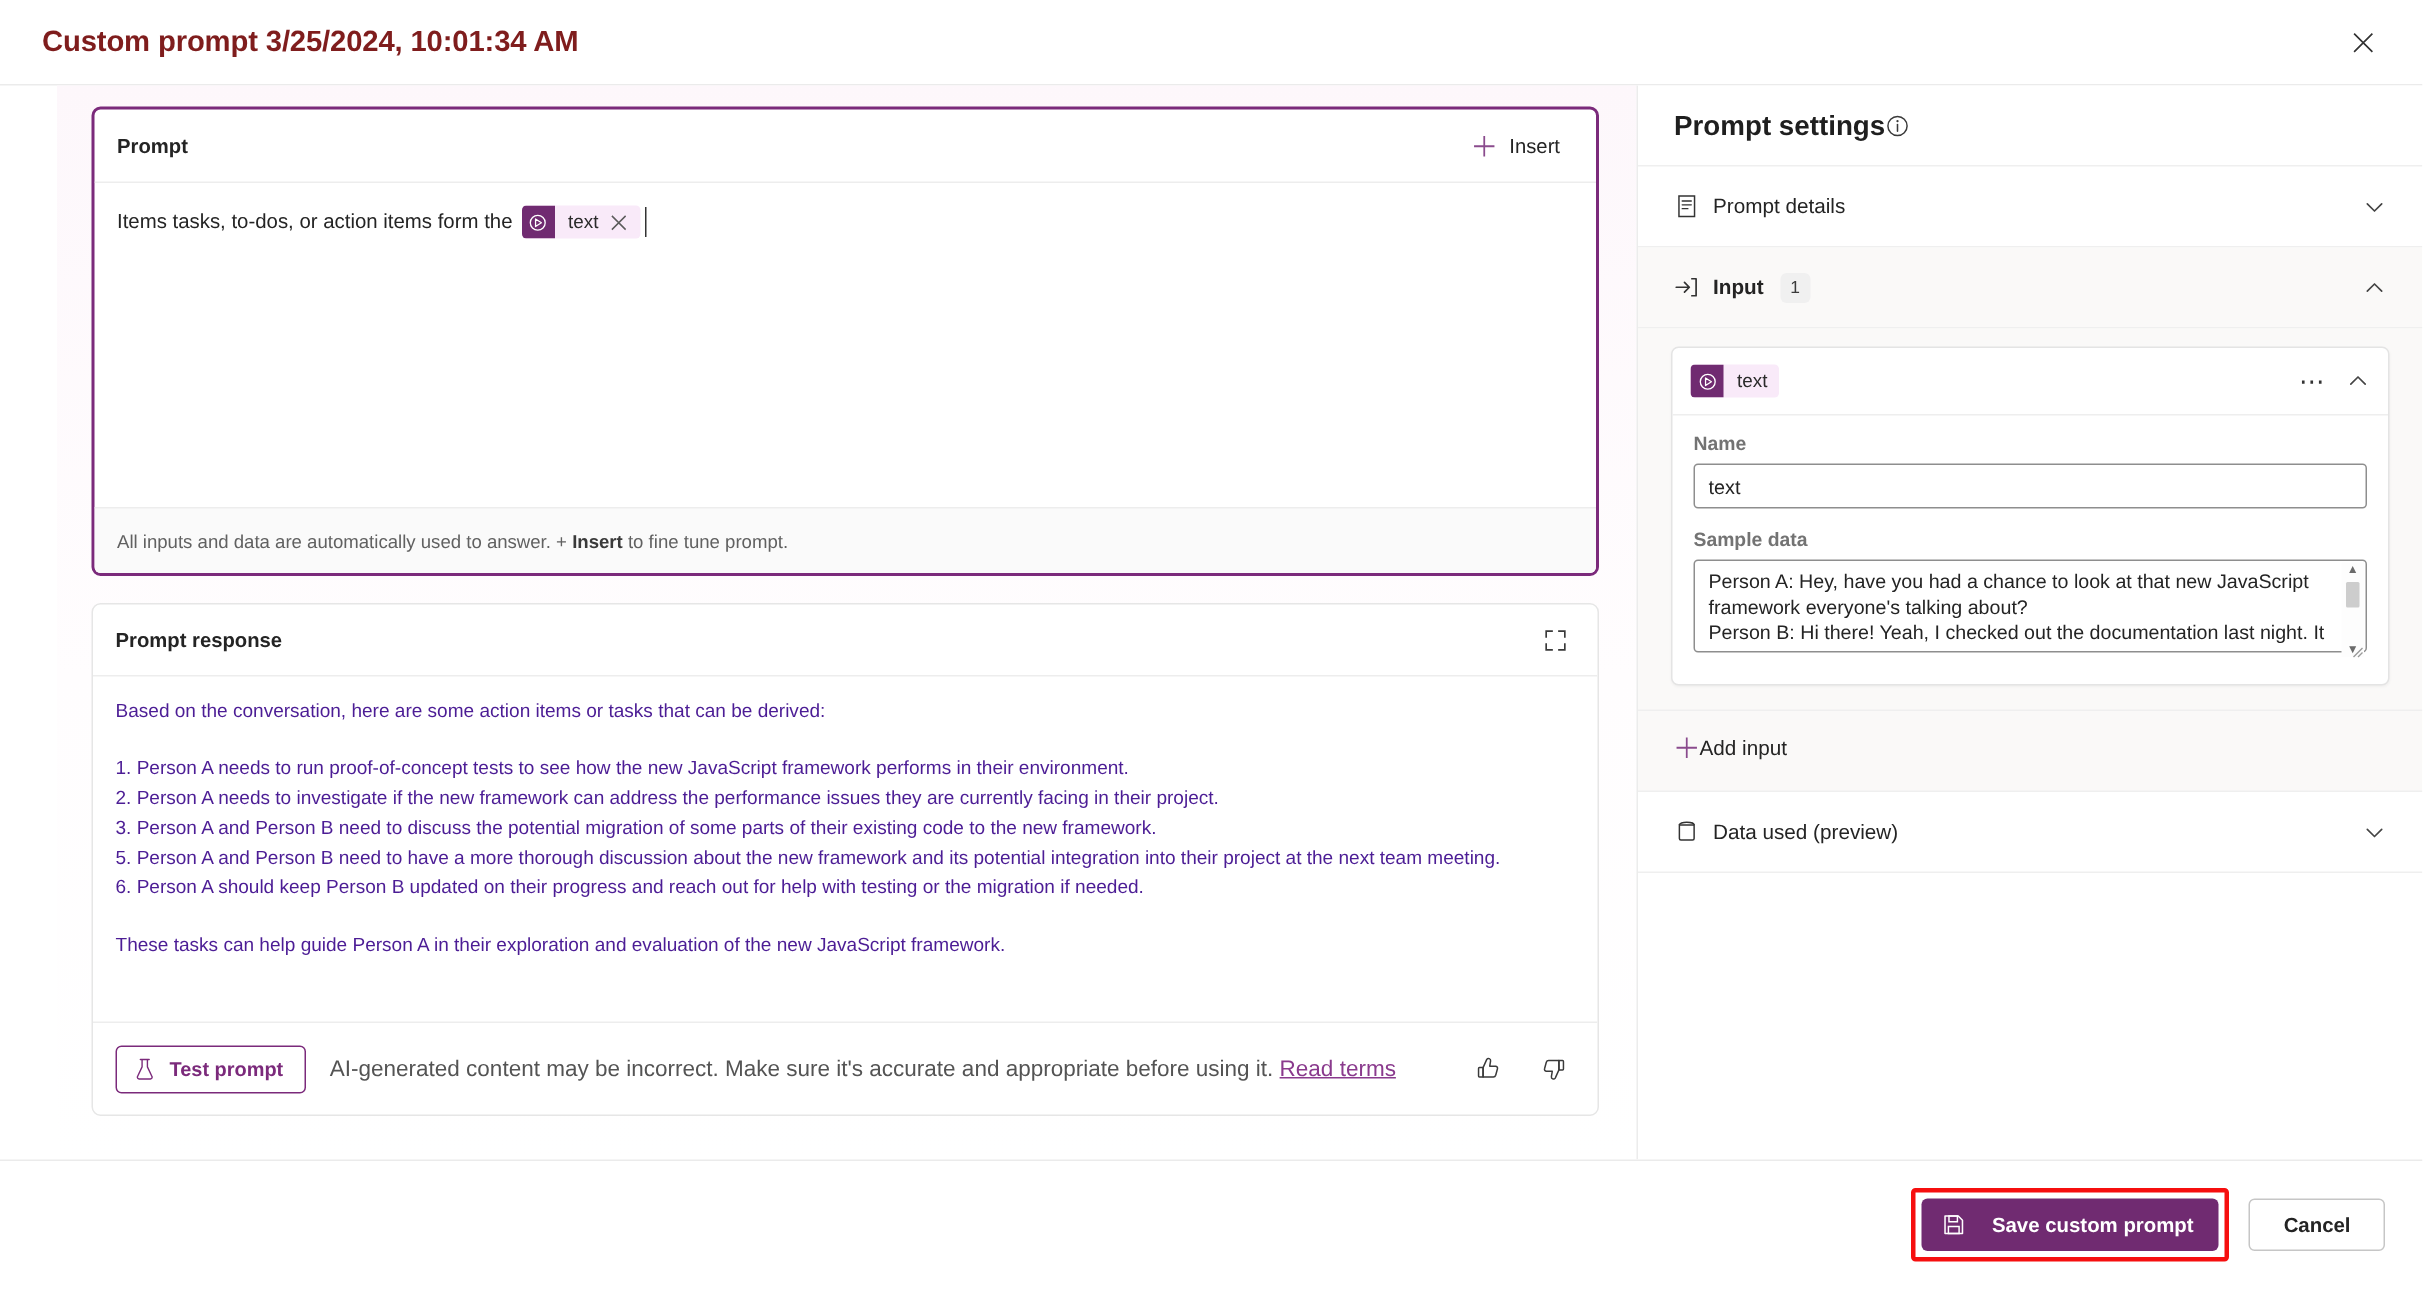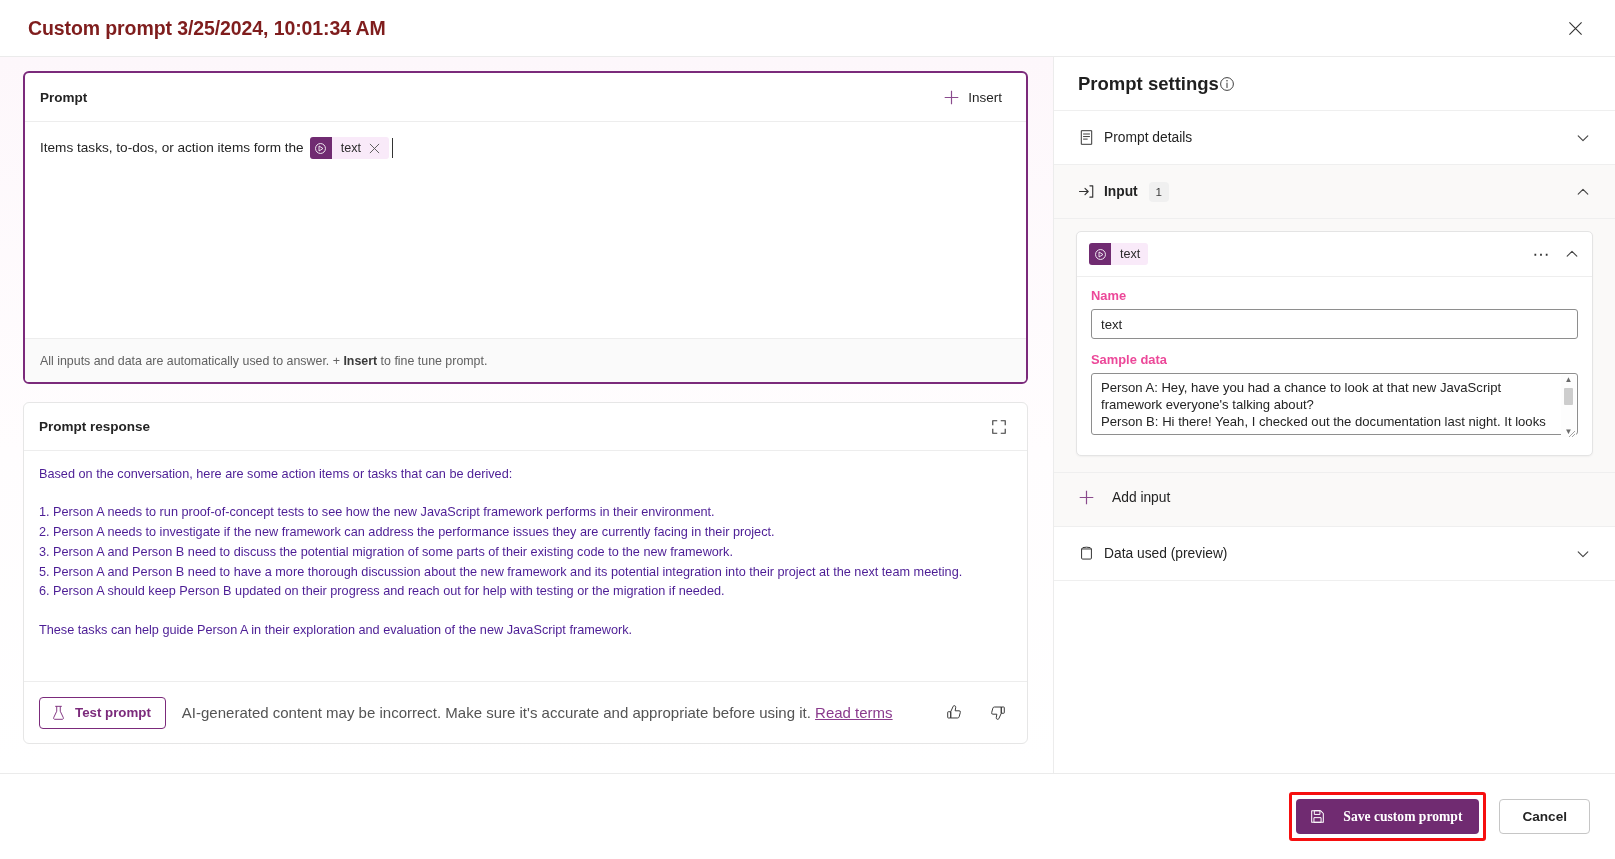--- a/index.html
+++ b/index.html
@@ -34,20 +34,21 @@
     display: flex; align-items: center; justify-content: center;
     cursor: pointer; border-radius: 4px;
     color: #333;
   }
 
   
   .body-wrap {
     display: flex;
     height: 716px;
     background: #ffffff;
+    margin-left: 38px;
   }
   .left-pane {
     width: 1053px;
     padding: 14px 25px 0 23px;
     background: linear-gradient(180deg,#fdf7fb 0%, #fffdfe 55%, #ffffff 100%);
     position: relative;
   }
   .right-pane {
     flex: 1;
     border-left: 1px solid #ececec;
@@ -221,21 +222,21 @@
     overflow: hidden;
   }
   .ic-head {
     height: 45px; display: flex; align-items: center;
     padding: 0 12px 0 12px;
     border-bottom: 1px solid #eeeeee;
   }
   .ic-actions { margin-left: auto; display: flex; align-items: center; gap: 10px; }
   .dots { cursor: pointer; color: #333; font-size: 17px; letter-spacing: 1.4px; line-height: 1; padding: 2px 3px;}
   .ic-body { padding: 11px 14px 16px 14px; }
-  .fld-label { font-size: 12.9px; font-weight: 700; color: #ec4899; margin-bottom: 6px; }
+  .fld-label { font-size: 12.9px; font-weight: 700; color: #737373; margin-bottom: 6px; }
   .fld-input {
     width: 100%; height: 30px;
     border: 1px solid #8e8e8e; border-radius: 3px;
     padding: 0 9px; font-size: 13.2px;
     font-family: "Liberation Sans", sans-serif;
     color: #242424; background: #fff; outline: none;
   }
   .fld-label2 { margin-top: 13px; }
   .ta-wrap { position: relative; }
   .fld-textarea {
@@ -250,21 +251,21 @@
   .ta-scroll {
     position: absolute; right: 2px; top: 2px; bottom: 2px; width: 15px;
     background: #fdfdfd; display: flex; flex-direction: column; align-items: center;
     justify-content: space-between; padding: 1px 0;
   }
   .ta-arrow { font-size: 8px; color: #6b6b6b; line-height: 1; }
   .ta-thumb { position:absolute; top: 13px; left: 3px; width: 9px; height: 17px; background: #cdcdcd; border-radius: 1px; }
   .ta-grip { position:absolute; right: 2px; bottom: 1px; width: 10px; height: 10px; }
 
   .add-input {
-    display: flex; align-items: center; gap: 17px;
+    display: flex; align-items: center; gap: 0;
     padding: 16px 24px 2px 24px;
     background: #faf9f8;
     cursor: pointer;
     font-size: 13.8px; color: #242424;
   }
   .add-input-zone { background: #faf9f8; padding-bottom: 18px; border-bottom: 1px solid #efefef; }
 
   
   .footer {
     position: absolute; left: 0; right: 0; bottom: 0;
@@ -280,21 +281,21 @@
     position: absolute; inset: 0;
     border: 3px solid #f60f0f; border-radius: 3px;
     pointer-events: none;
   }
   .save-btn {
     display: flex; align-items: center; gap: 18px;
     background: #702b71; color: #fff;
     border: none; border-radius: 4px;
     height: 35px; padding: 0 17px 0 14px;
     font-size: 13.6px; font-weight: 700;
-    font-family: Liberation Serif, serif;
+    font-family: Liberation Sans, sans-serif;
     cursor: pointer;
   }
   .cancel-btn {
     height: 35px; padding: 0 22px;
     border: 1px solid #c6c6c6; border-radius: 4px;
     background: #fff; color: #242424;
     font-size: 13.6px; font-weight: 600;
     font-family: "Liberation Sans", sans-serif;
     cursor: pointer;
   }

